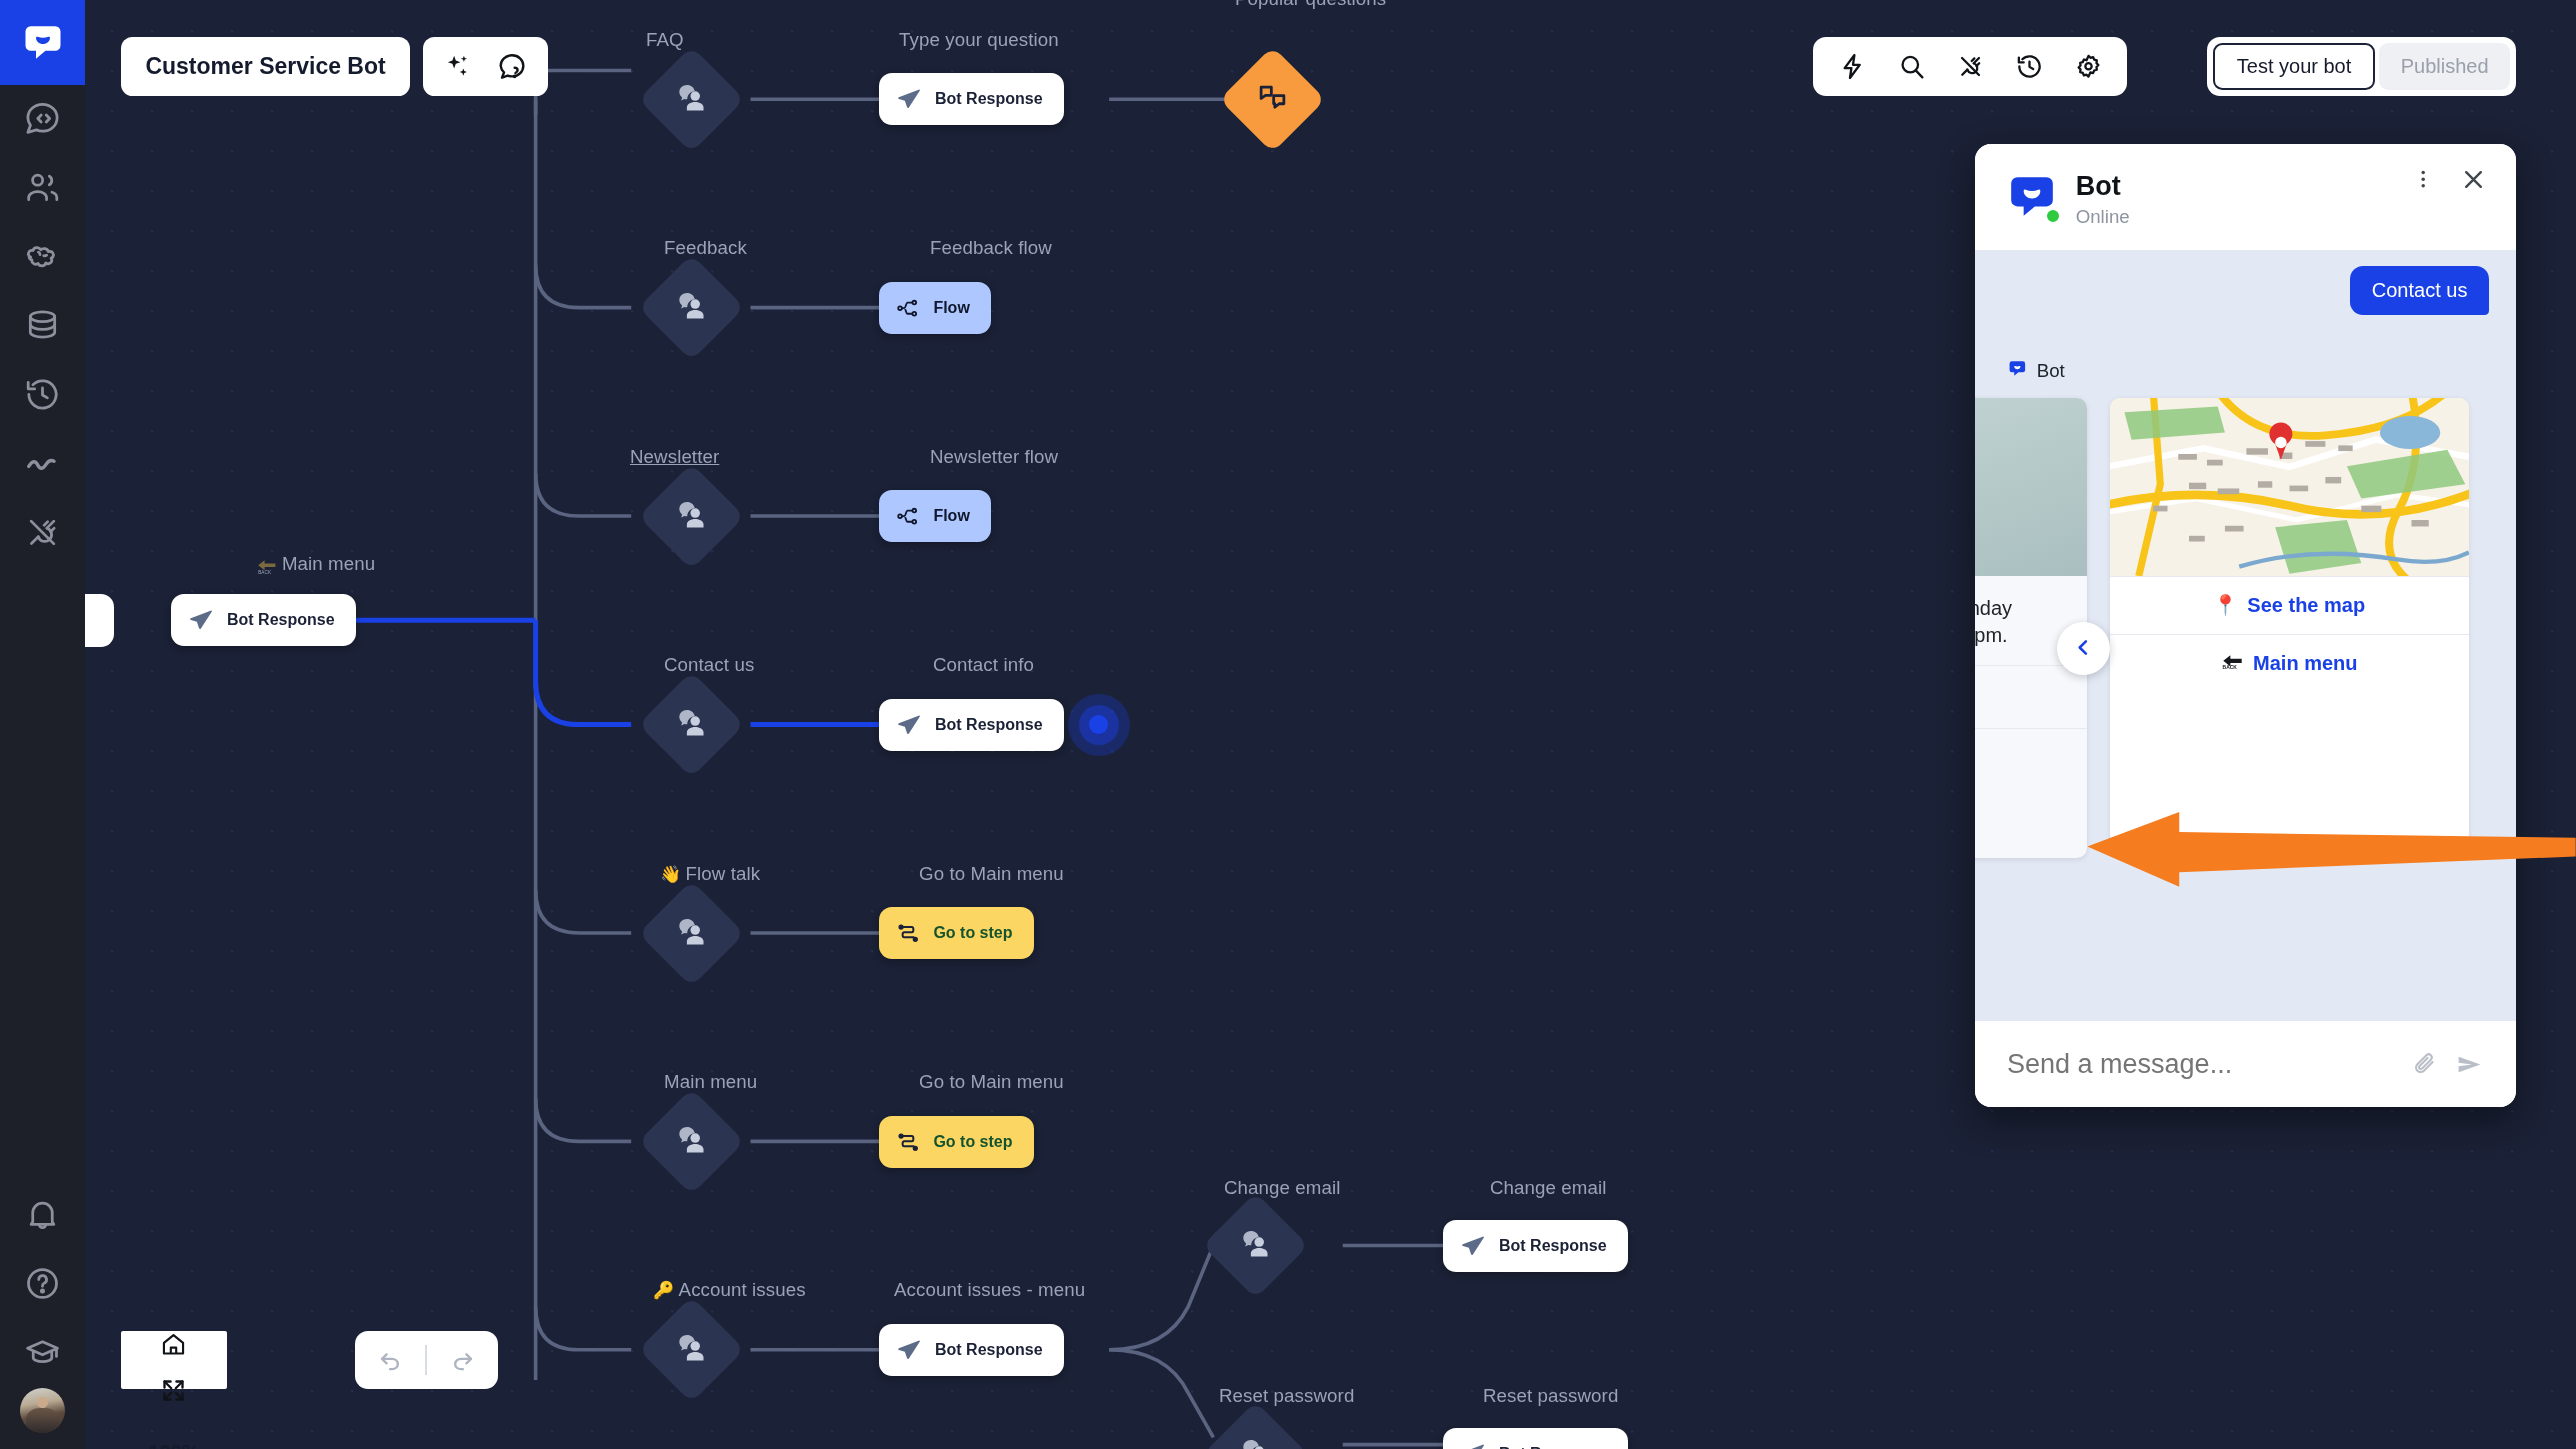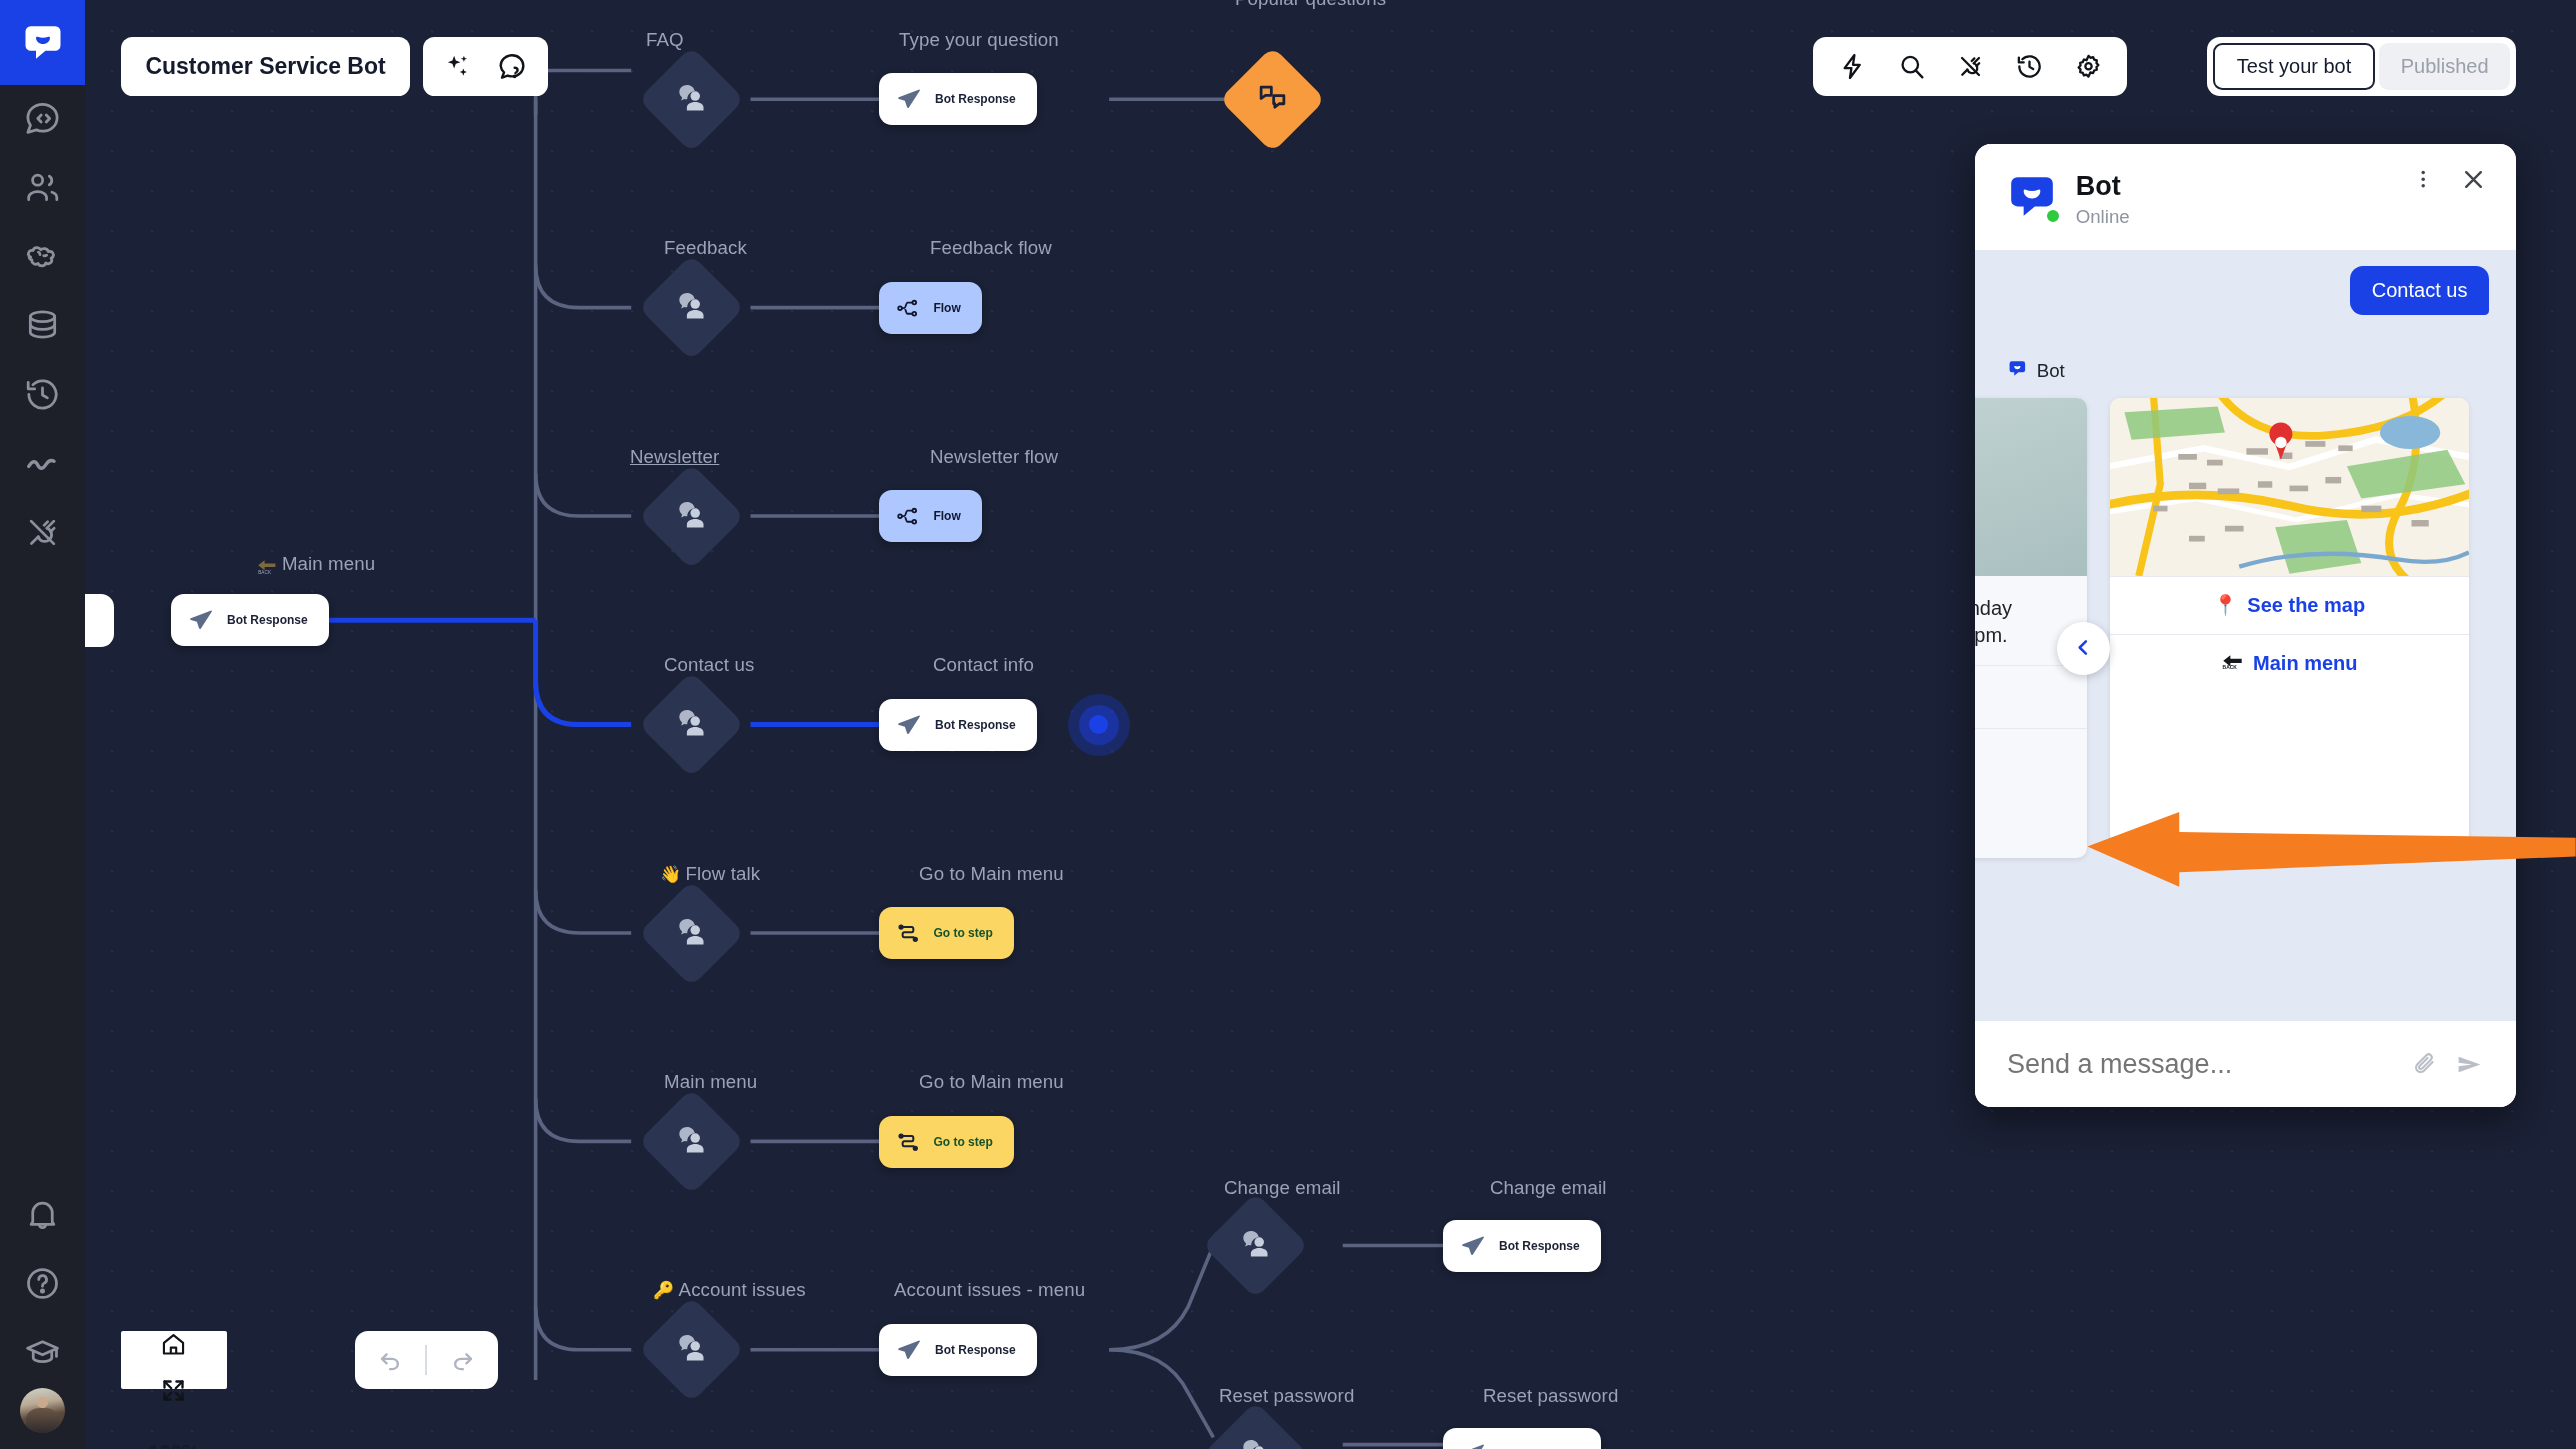--- a/index.html
+++ b/index.html
@@ -69,21 +69,21 @@
     display:flex; align-items:center; justify-content:center;
     cursor:pointer;
   }
   .diamond > .di{ transform:rotate(-45deg); display:block; }
   .diamond.orange{ background:#f79b3e; }
 
   
   .pill{
     position:absolute; height:52px; border-radius:13px;
     display:flex; align-items:center; gap:13px; padding:0 21.6px 0 17px;
-    font-size:12px; font-weight:bold; cursor:pointer;
+    font-size:16px; font-weight:bold; cursor:pointer;
     box-shadow:0 2.2px 7.2px rgba(0,0,0,.25);
   }
   .pill.white{ background:#ffffff; color:#1b2136; }
   .pill.flow { background:#aec8ff; color:#10172e; }
   .pill.goto { background:#fbd662; color:#14532d; }
   .pill .picon{ display:flex; align-items:center; }
 
   
   .sel-halo{
     position:absolute; width:62px; height:62px; border-radius:50%;

